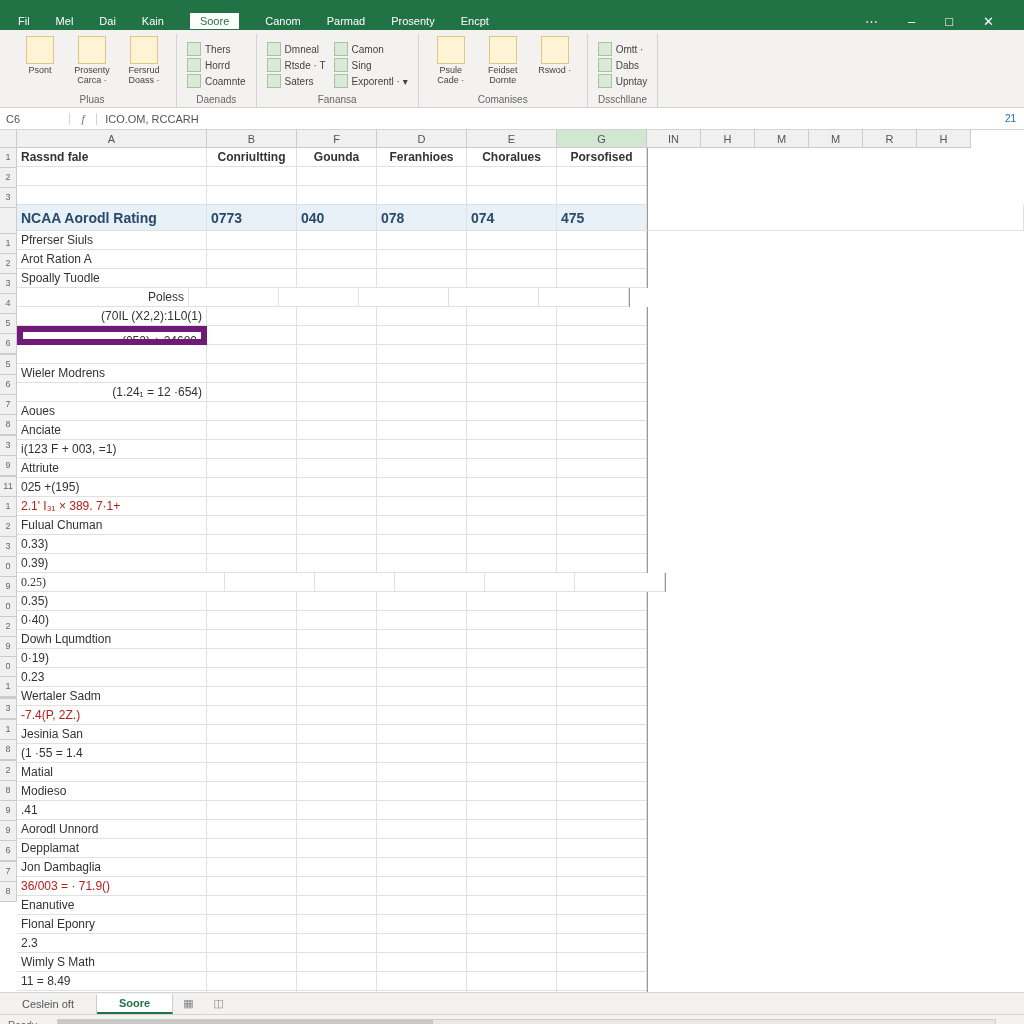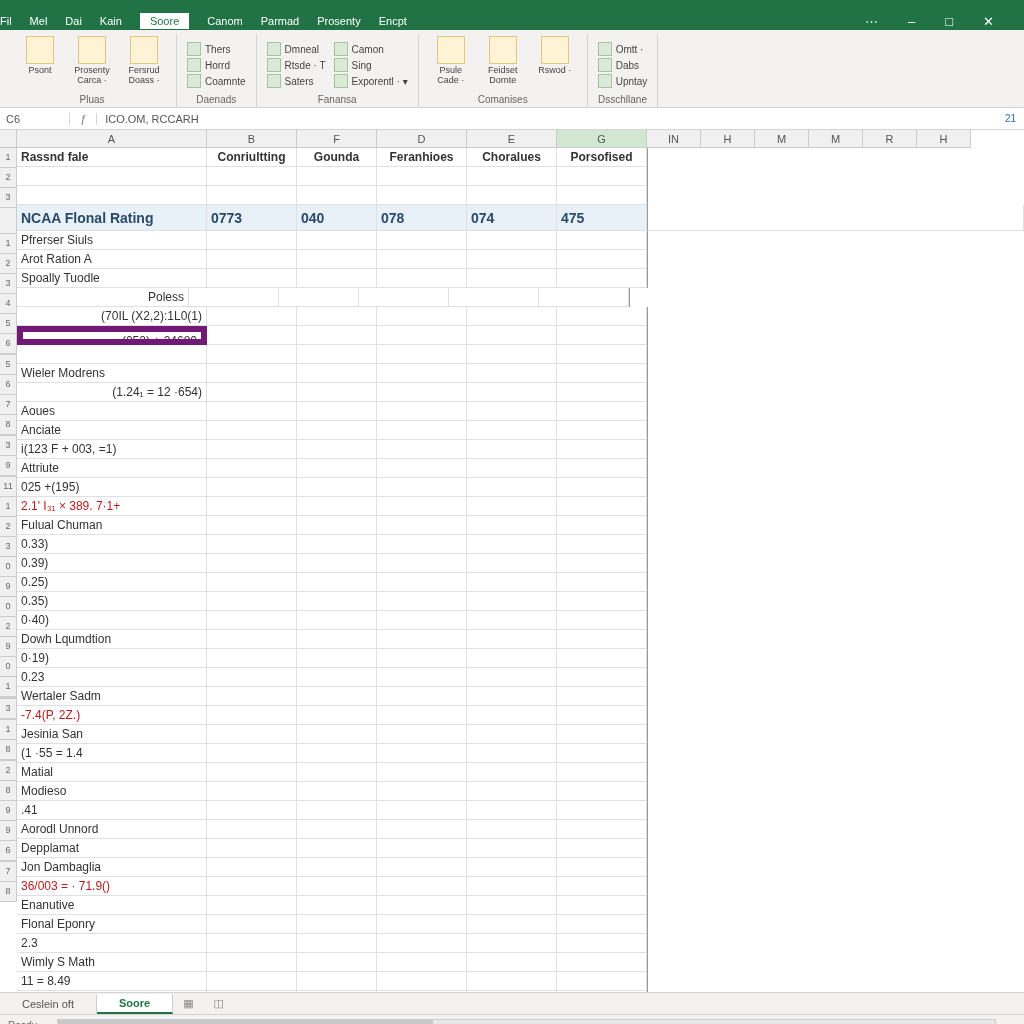--- a/index.html
+++ b/index.html
@@ -1,19 +1,19 @@
 <!DOCTYPE html>
 <html><head>
 <meta charset="utf-8">
 <style>
 * { margin: 0; padding: 0; box-sizing: border-box; font-family: 'Segoe UI', Tahoma, sans-serif; }
 body { width: 1024px; height: 1024px; background: #fff; overflow: hidden; font-size: 12px; color: #333; }
 
 .titlebar { height: 12px; background: #217346; display: flex; }
-.menutabs { height: 18px; background: #217346; display: flex; align-items: center; gap: 18px; }
+.menutabs { height: 18px; background: #217346; display: flex; align-items: center; padding-left: 18px; gap: 26px; }
 .menutabs .tab { color: #fff; font-size: 11px; cursor: pointer; }
 .menutabs .tab.active { background: #fff; color: #217346; padding: 2px 10px; }
 .winctrl { margin-left: auto; display: flex; gap: 30px; padding-right: 30px; color: #fff; font-size: 13px; }
 
 .ribbon { height: 78px; background: #f3f2f1; border-bottom: 1px solid #d4d4d4; display: flex; padding: 4px 8px 0 8px; }
 .ribbon-group { border-right: 1px solid #d4d4d4; padding: 2px 10px 0 10px; display: flex; flex-direction: column; }
 .ribbon-group .tools { display: flex; gap: 8px; flex: 1; }
 .ribbon-group .label { text-align: center; font-size: 10px; color: #666; padding-bottom: 2px; }
 .bigbtn { display: flex; flex-direction: column; align-items: center; justify-content: flex-start; width: 44px; cursor: pointer; }
 .bigbtn .ico { width: 28px; height: 28px; background: #fff3d6; border: 1px solid #e0c97f; margin-bottom: 2px; }
@@ -281,21 +281,21 @@
       <div class="row">
         <div class="cell " style="width: 190px;"></div>
         <div class="cell " style="width: 90px;"></div>
         <div class="cell " style="width: 80px;"></div>
         <div class="cell " style="width: 90px;"></div>
         <div class="cell " style="width: 90px;"></div>
         <div class="cell " style="width: 90px;"></div>
         <div class="cell rightgrid" style="flex: 1 1 0%; border-bottom: none; border-right: none;"></div>
       </div>
       <div class="row" style="height: 26px;">
-        <div class="cell highlight" style="width: 190px; line-height: 26px;">NCAA Flonal Rating</div>
+        <div class="cell highlight" style="width: 190px; line-height: 26px;">NCAA Aorodl Rating</div>
         <div class="cell highlight " style="width: 90px; line-height: 26px;">0773</div>
         <div class="cell highlight " style="width: 80px; line-height: 26px;">040</div>
         <div class="cell highlight " style="width: 90px; line-height: 26px;">078</div>
         <div class="cell highlight " style="width: 90px; line-height: 26px;">074</div>
         <div class="cell highlight " style="width: 90px; line-height: 26px;">475</div>
         <div class="cell rightgrid" style="flex: 1 1 0%;"></div>
       </div>
       <div class="row">
         <div class="cell " style="width: 190px;">Pfrerser Siuls</div>
         <div class="cell " style="width: 90px;"></div>
@@ -452,21 +452,21 @@
       <div class="row">
         <div class="cell " style="width: 190px;">   0.39)</div>
         <div class="cell " style="width: 90px;"></div>
         <div class="cell " style="width: 80px;"></div>
         <div class="cell " style="width: 90px;"></div>
         <div class="cell " style="width: 90px;"></div>
         <div class="cell " style="width: 90px;"></div>
         <div class="cell rightgrid" style="flex: 1 1 0%; border-bottom: none; border-right: none;"></div>
       </div>
       <div class="row">
-        <div class="cell " style="width: 190px;">   0.25)</div>
+        <div class="cell " style="width: 208px; font-family: Liberation Serif, serif;">   0.25)</div>
         <div class="cell " style="width: 90px;"></div>
         <div class="cell " style="width: 80px;"></div>
         <div class="cell " style="width: 90px;"></div>
         <div class="cell " style="width: 90px;"></div>
         <div class="cell " style="width: 90px;"></div>
         <div class="cell rightgrid" style="flex: 1 1 0%; border-bottom: none; border-right: none;"></div>
       </div>
       <div class="row">
         <div class="cell " style="width: 190px;">   0.35)</div>
         <div class="cell " style="width: 90px;"></div>

